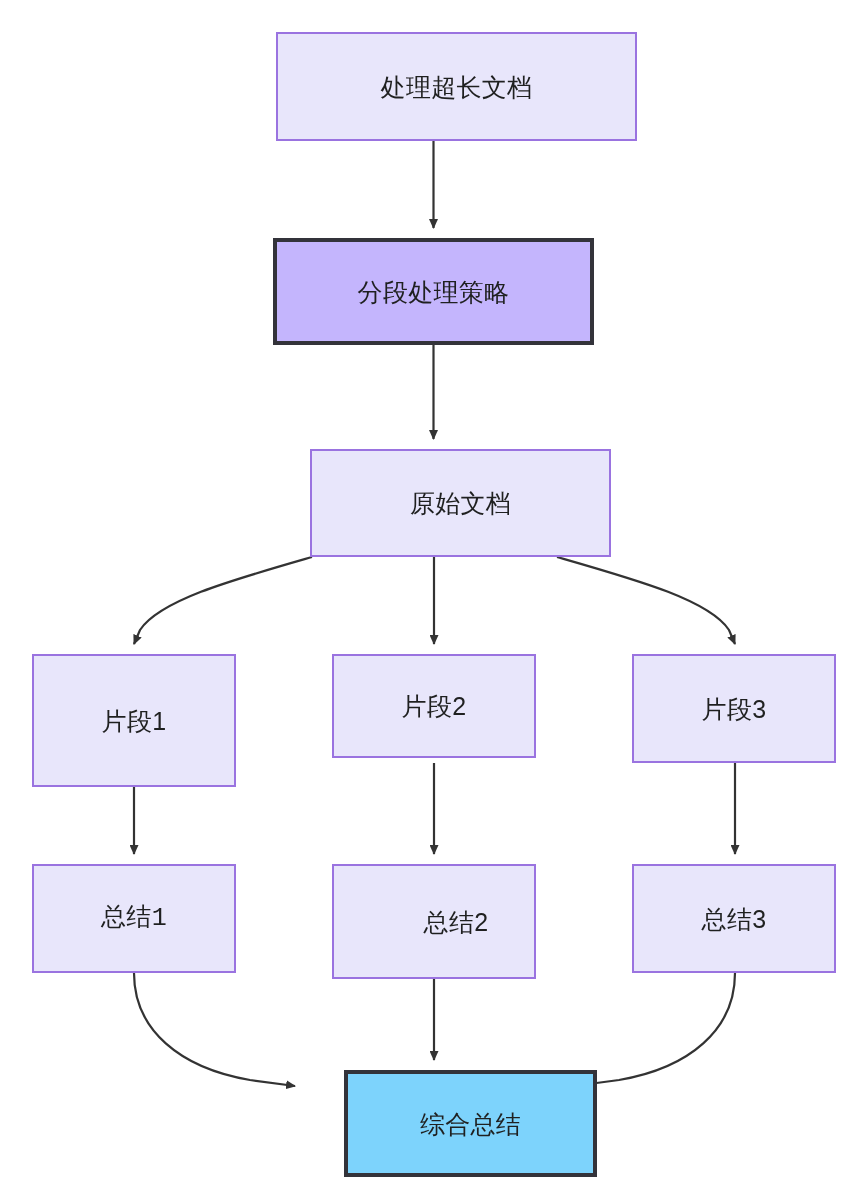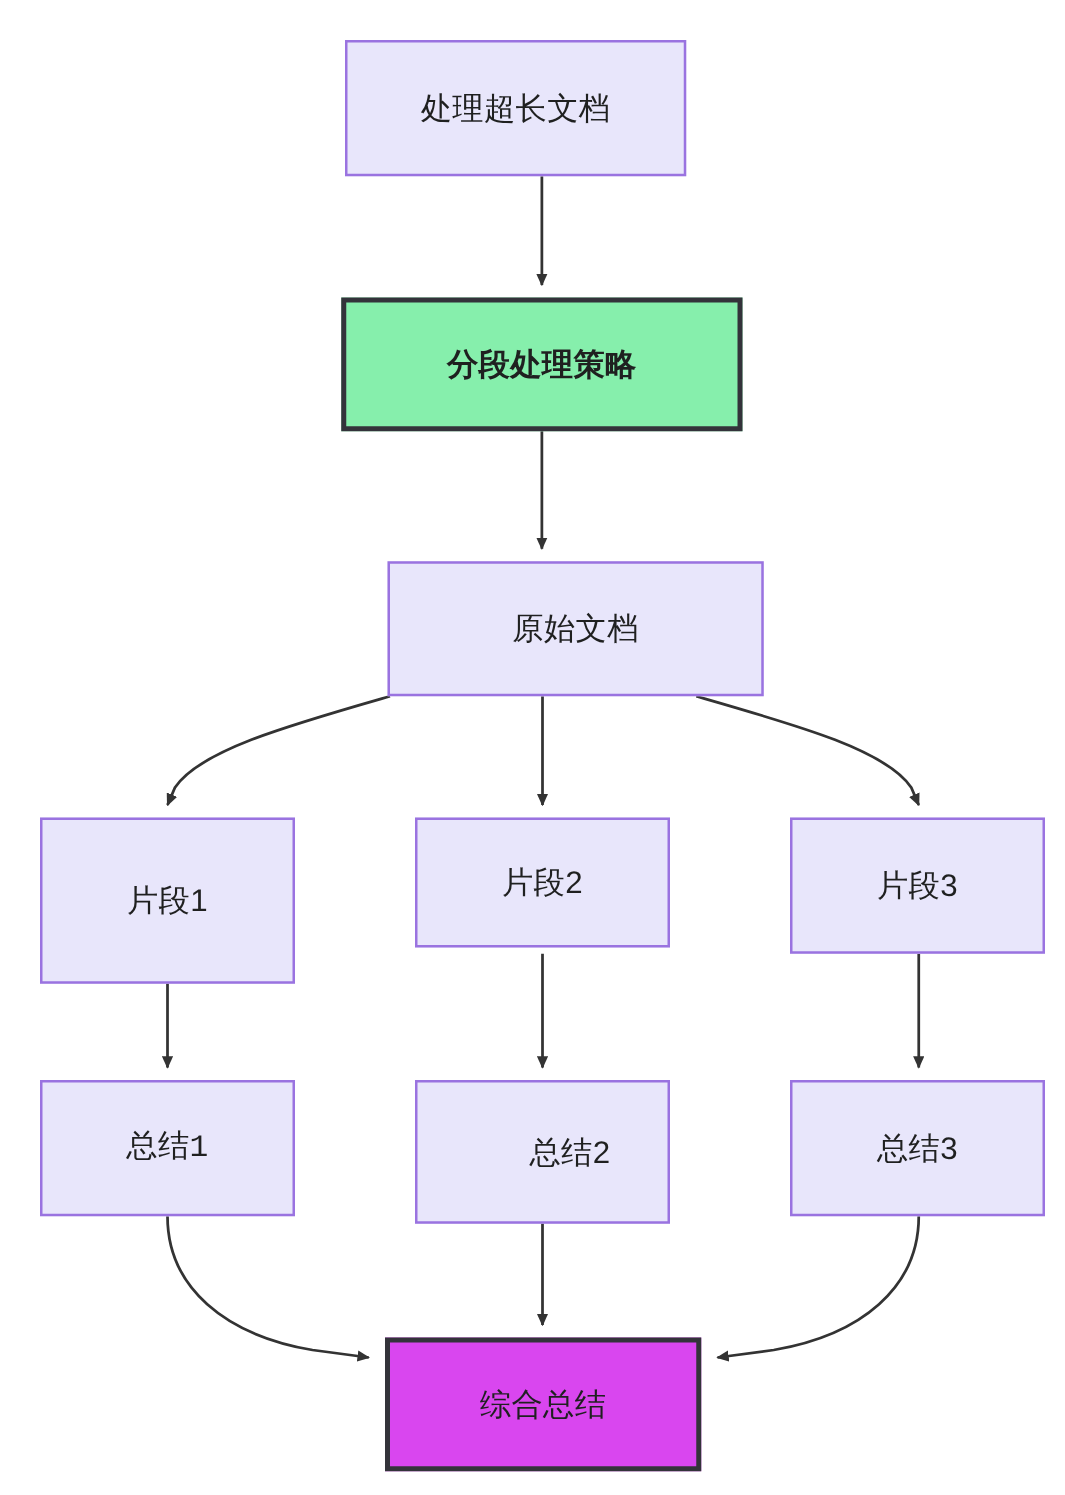--- a/index.html
+++ b/index.html
@@ -44,28 +44,28 @@
     letter-spacing: 0.3px;
     white-space: nowrap;
   }
   
   .style-plain {
     background: #e8e6fb;
     border: 2px solid #9a73e0;
   }
   
   .style-strategy {
-    background: #86efac;
+    background: #c4b5fd;
     border: 4px solid #33333a;
-    font-weight: bold;
   }
   
   .style-final {
-    background: #d946ef;
+    background: #7dd3fc;
     border: 4px solid #33333a;
+    margin-left: 36px;
   }
 </style>
 </head>
 <body>
 
 <div id="diagram-root">
 
   <svg id="edge-layer" viewBox="0 0 852 1196" width="852" height="1196" xmlns="http://www.w3.org/2000/svg">
     <defs>
       <marker id="arrowhead" markerWidth="10" markerHeight="9" refX="9" refY="4.5" orient="auto" markerUnits="userSpaceOnUse">
@@ -89,21 +89,21 @@
 
     <path d="M735,763 L735,854" stroke="#333333" stroke-width="2.2" fill="none" marker-end="url(#arrowhead)"></path>
 
     <path d="M134,973 C134,1030 180,1068 250,1080 L295,1086" stroke="#333333" stroke-width="2.2" fill="none" marker-end="url(#arrowhead)"></path>
 
     <path d="M434,973 L434,1060" stroke="#333333" stroke-width="2.2" fill="none" marker-end="url(#arrowhead)"></path>
 
     <path d="M735,973 C735,1030 689,1068 619,1080 L574,1086" stroke="#333333" stroke-width="2.2" fill="none" marker-end="url(#arrowhead)"></path>
   </svg>
 
-  <div class="node style-plain" style="left:276px; top:32px; width:273px; height:109px;text-align:right;">
+  <div class="node style-plain" style="left:276px; top:32px; width:361px; height:109px;text-align:right;">
     <span class="node-label">处理超长文档</span>
   </div>
 
   <div class="node style-strategy" style="left:273px; top:238px; width:321px; height:107px;">
     <span class="node-label">分段处理策略</span>
   </div>
 
   <div class="node style-plain" style="left:310px; top:449px; width:301px; height:108px;">
     <span class="node-label">原始文档</span>
   </div>

